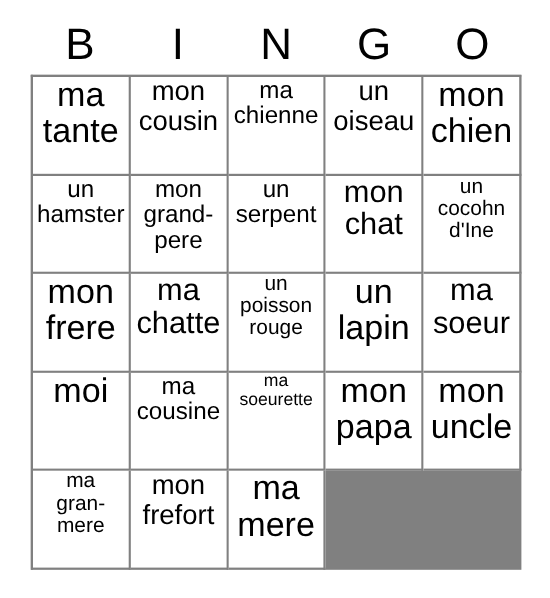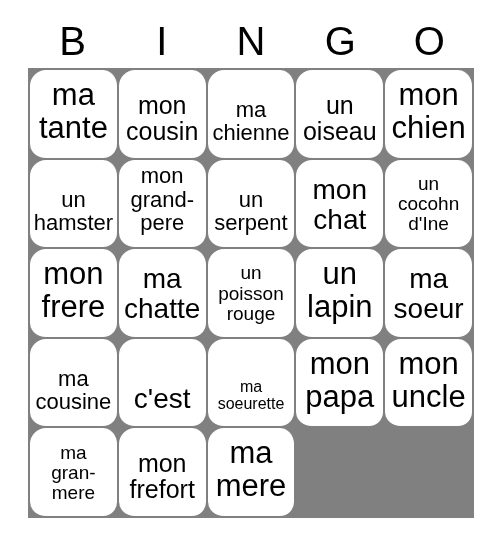--- a/index.html
+++ b/index.html
@@ -58,25 +58,24 @@
     background: #808080;
     gap: 0;
   }
   .cell {
     position: relative;
     box-sizing: border-box;
     background: #ffffff;
     border-right: 2px solid #808080;
     border-bottom: 2px solid #808080;
     display: flex;
-    align-items: flex-end;
+    align-items: flex-start;
     justify-content: center;
     overflow: hidden;
-    padding: 13px 2px;
-    border-radius: 16px;
+    padding: 0 2px;
   }
   .cell-text {
     display: block;
     width: 100%;
     text-align: center;
     color: #000000;
     line-height: 1.06;
     word-break: break-word;
     white-space: pre-line;
     font-weight: 400;
@@ -164,26 +163,26 @@
       </div>
     <div class="cell fs-xxl">
         <span class="cell-text">un
 lapin</span>
       </div>
 
     <div class="cell fs-xl">
         <span class="cell-text">ma
 soeur</span>
       </div>
+    <div class="cell fs-xxl">
+        <span class="cell-text">moi</span>
+      </div>
     <div class="cell fs-md">
         <span class="cell-text">ma
 cousine</span>
-      </div>
-    <div class="cell fs-xl">
-        <span class="cell-text">c'est</span>
       </div>
     <div class="cell fs-xs">
         <span class="cell-text">ma
 soeurette</span>
       </div>
 
     <div class="cell fs-xxl">
         <span class="cell-text">mon
 papa</span>
       </div>

